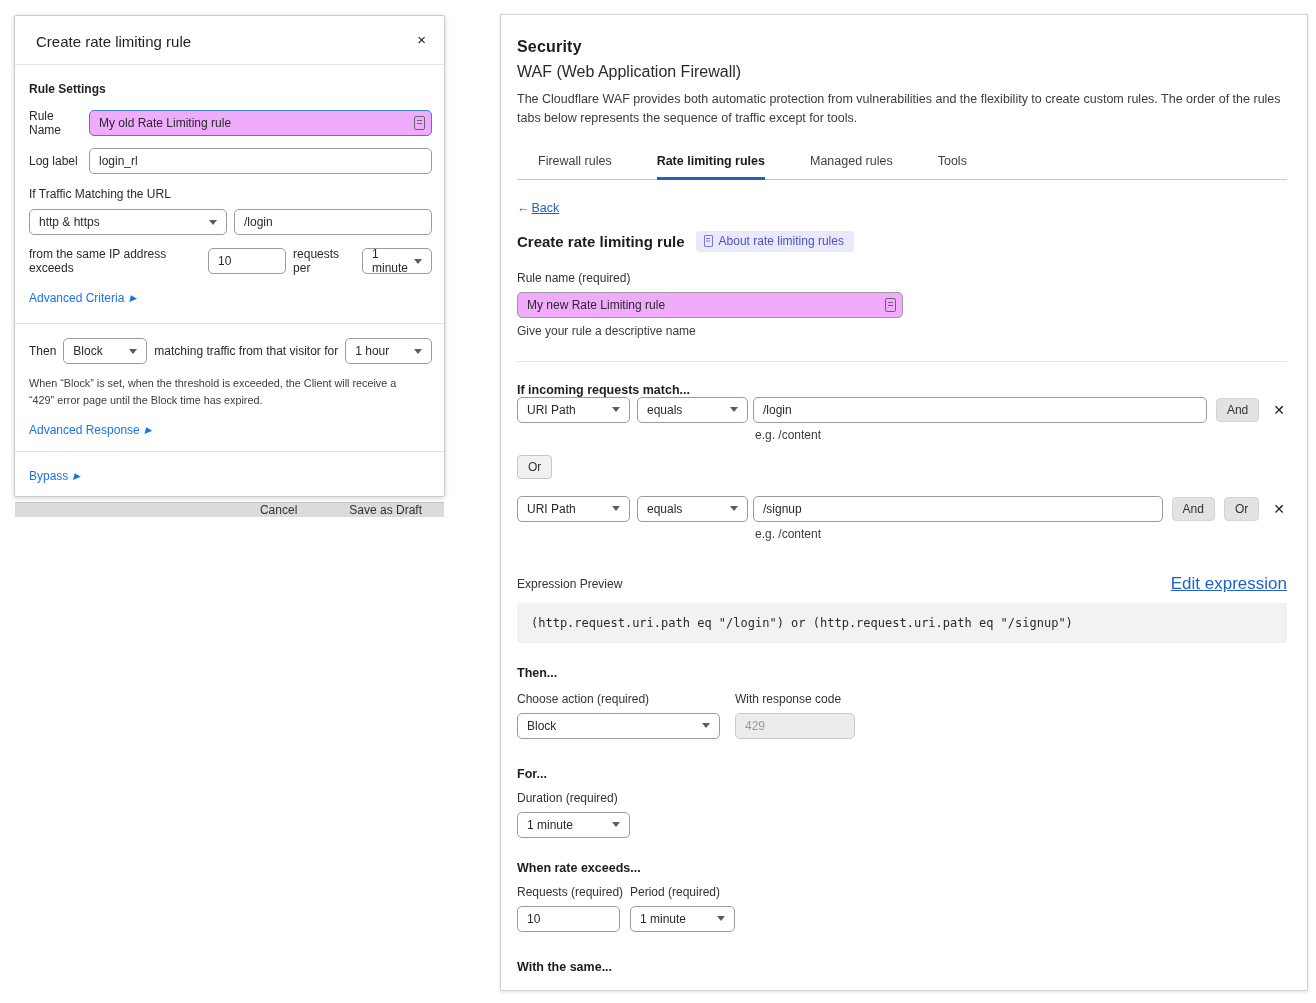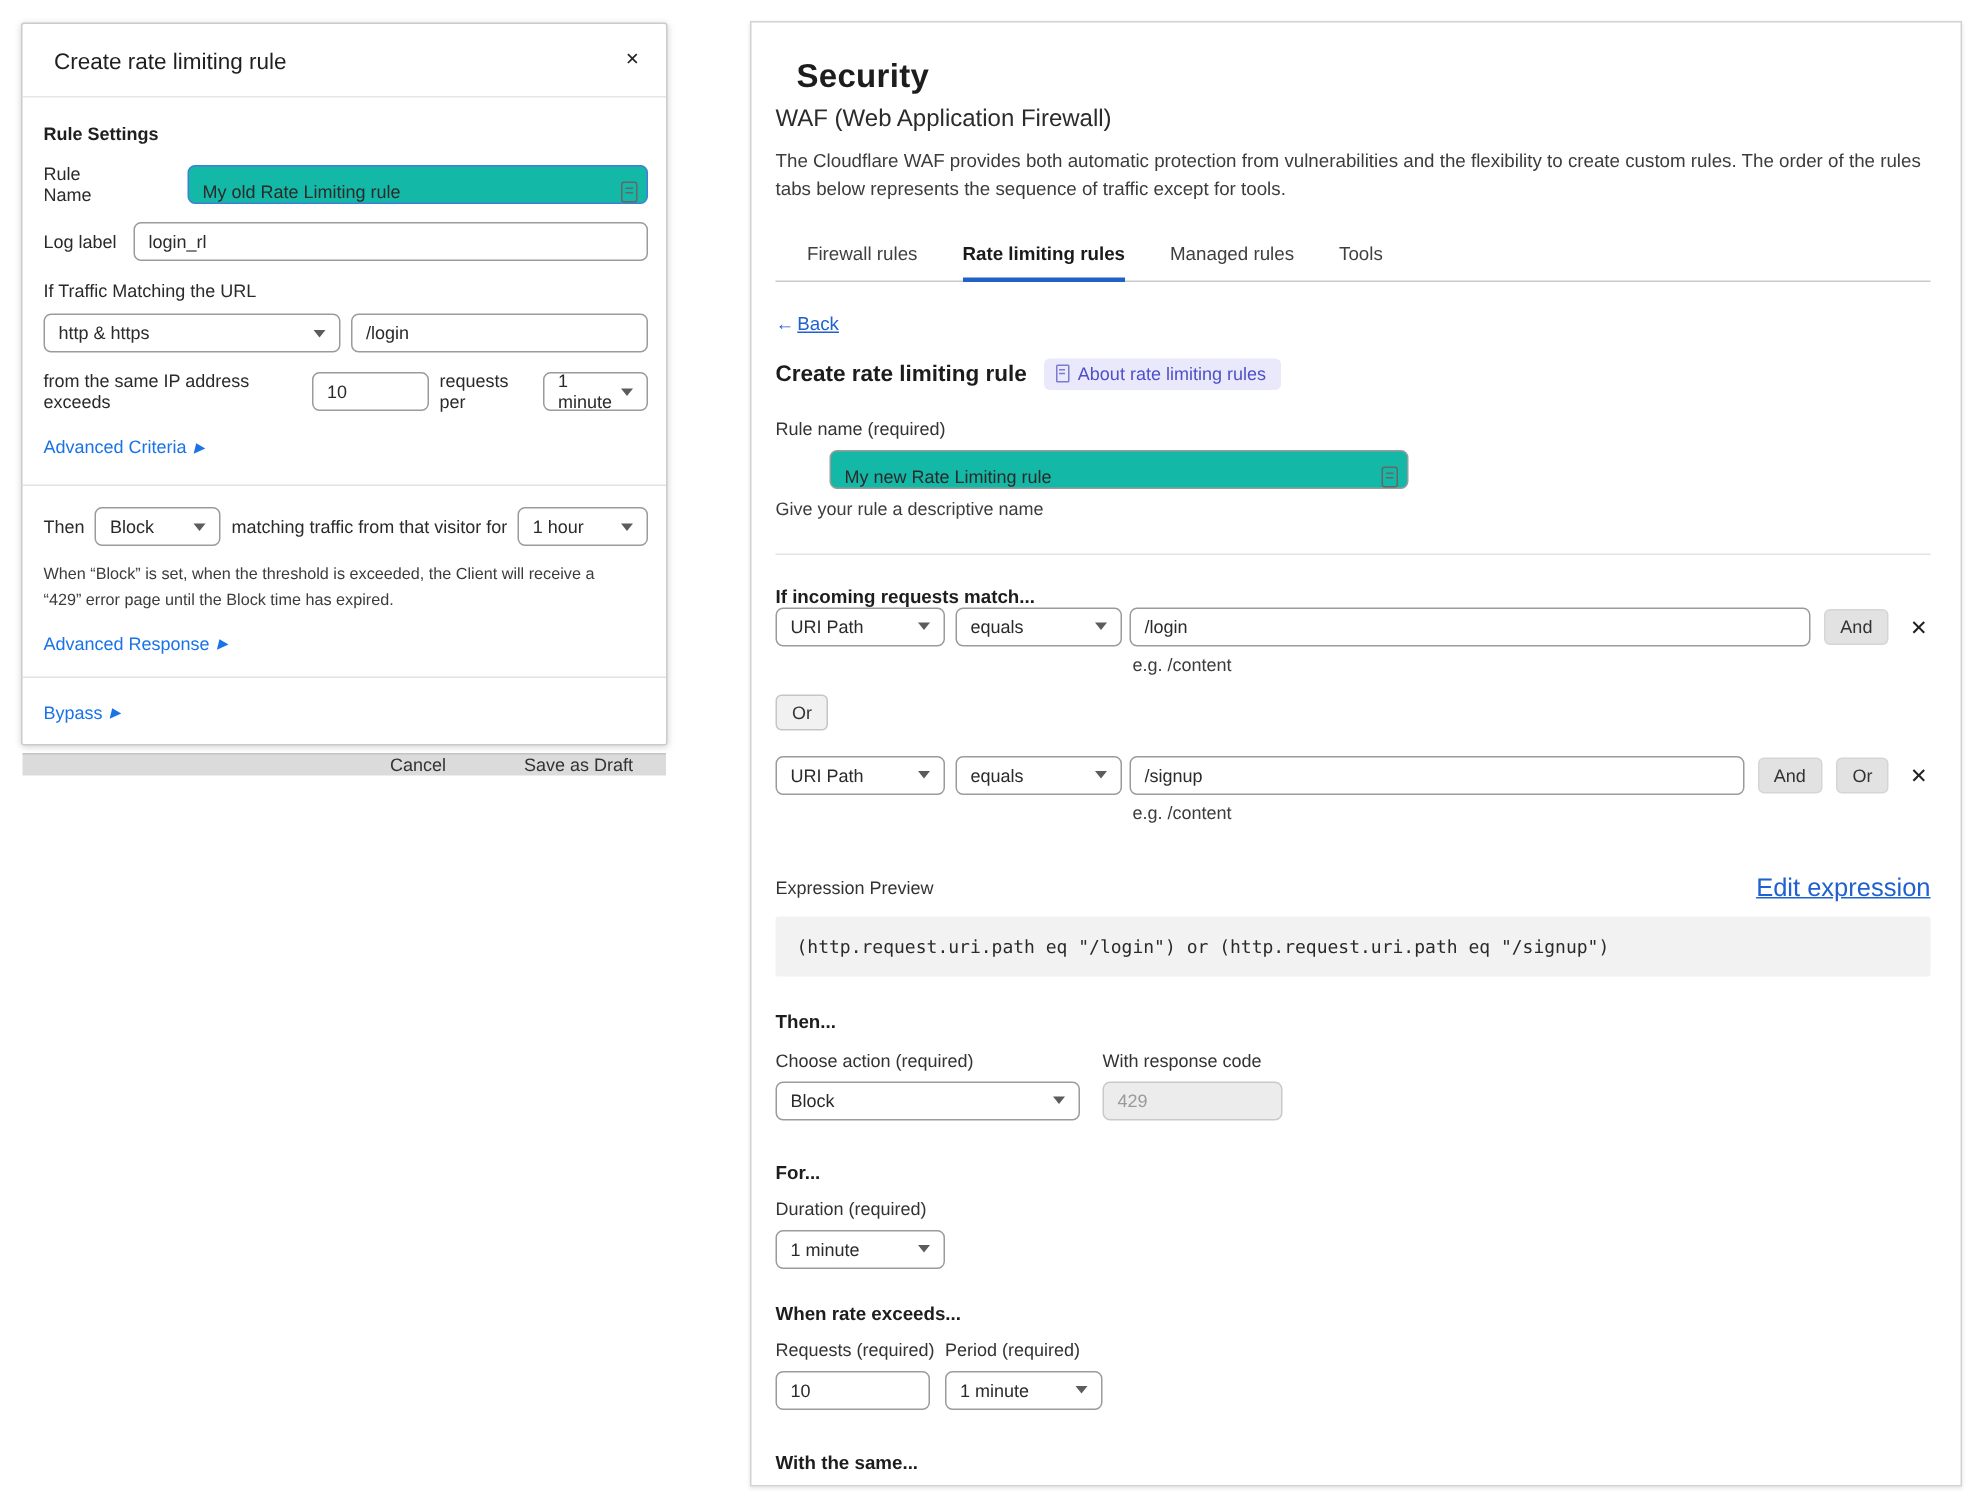--- a/index.html
+++ b/index.html
@@ -12,22 +12,22 @@
     background:#fff; border:1px solid #cbcbcb; border-radius:2px;
     box-shadow:0 1px 5px rgba(0,0,0,.18); display:flex; flex-direction:column; }
   .dlg-head { position:relative; padding:17px 20px 13px 21px; border-bottom:1px solid #e6e6e6; }
   .dlg-title { font-size:15px; color:#1f1f1f; }
   .dlg-close { position:absolute; right:14px; top:12px; background:none; border:none;
     font-size:15px; color:#222; cursor:pointer; line-height:1; padding:4px; }
   .dlg-body { padding:17px 12px 6px 14px; }
   .dlg-sec-title { font-size:12px; font-weight:bold; color:#1f1f1f; margin-bottom:13px; }
   .frow { display:flex; align-items:center; margin-bottom:11px; }
   .frow > label { width:60px; flex:0 0 60px; font-size:12px; color:#2a2a2a; }
-  .ibox { display:flex; align-items:flex-end; border:1px solid #9b9b9b; border-radius:5px;
-    height:26px; background:#14b8a6; padding:0 6px 0 9px; flex:1;margin-left:36px; }
+  .ibox { display:flex; align-items:center; border:1px solid #9b9b9b; border-radius:5px;
+    height:26px; background:#f0abfc; padding:0 6px 0 9px; flex:1; }
   .ibox input { border:none; outline:none; flex:1; font-size:12px; font-family:inherit; color:#2a2a2a; background:transparent; }
   .ibox.focus { border:1.5px solid #3f7fd6; }
   .autofill { width:11px; height:14px; border:1px solid #666; border-radius:2px; position:relative; flex:0 0 11px; }
   .autofill::before { content:""; position:absolute; left:2px; right:2px; top:3px; height:1px; background:#666; box-shadow:0 3px 0 #666; }
   .plain-input { border:1px solid #9b9b9b; border-radius:5px; height:26px; font-size:12px;
     font-family:inherit; color:#2a2a2a; padding:0 9px; outline:none; background:#fff; }
   .sel { display:flex; align-items:center; justify-content:space-between; gap:6px;
     border:1px solid #9b9b9b; border-radius:5px; height:26px; background:#fff;
     padding:0 9px; font-size:12px; color:#2a2a2a; cursor:pointer; }
   .caret { width:0; height:0; border-left:4px solid transparent; border-right:4px solid transparent;
@@ -40,24 +40,24 @@
   .dlg-sec { border-top:1px solid #e2e2e2; padding:14px 12px 13px 14px; }
   .note { font-size:10.8px; color:#3c3c3c; line-height:1.55; margin:11px 0 12px; max-width:392px; }
   .dlg-footer { margin-top:auto; background:#dbdbdb; border-top:1px solid #c3c3c3;
     height:41px; display:flex; align-items:center; justify-content:flex-end; gap:52px; padding:0 22px; }
   .txtbtn { background:none; border:none; font-size:12px; color:#333; cursor:pointer; font-family:inherit; }
 
   
   .panel { position:absolute; left:500px; top:14px; width:808px; height:977px;
     background:#fff; border:1px solid #d2d2d2; box-shadow:0 1px 3px rgba(0,0,0,.13);
     padding:20px 20px 0 16px; }
-  .p-title { font-size:22px; font-weight:bold; color:#1d1d1d; margin:3px 14px 7px; letter-spacing:.2px; }
+  .p-title { font-size:16px; font-weight:bold; color:#1d1d1d; margin:3px 0 7px; letter-spacing:.2px; }
   .p-subtitle { font-size:16px; font-weight:normal; color:#2b2b2b; margin-bottom:9px; }
   .p-desc { font-size:12.5px; color:#3c3c3c; line-height:1.5; max-width:766px; }
-  .tabs { display:flex; gap:30px; padding-left:21px; border-bottom:1px solid #c9c9c9; margin-top:17px; }
+  .tabs { display:flex; gap:45px; padding-left:21px; border-bottom:1px solid #c9c9c9; margin-top:17px; }
   .tab { font-size:12.5px; color:#3f3f3f; padding:9px 0 9px; border-bottom:3px solid transparent;
     margin-bottom:-1px; cursor:pointer; }
   .tab.active { font-weight:bold; color:#1a1a1a; border-bottom-color:#2160c4; }
   .back { display:inline-flex; align-items:center; gap:2px; margin:21px 0 16px;
     color:#2061cf; font-size:12.5px; cursor:pointer; text-decoration:none; }
   .back .bk-txt { text-decoration:underline; }
   .ftitle-row { display:flex; align-items:center; gap:11px; margin-bottom:19px; }
   .ftitle { font-size:15px; font-weight:bold; color:#1c1c1c; }
   .badge { display:inline-flex; align-items:center; gap:6px; background:#e9e9fb; color:#4f50c8;
     border-radius:4px; padding:3px 10px 4px 8px; font-size:12px; cursor:pointer; }

